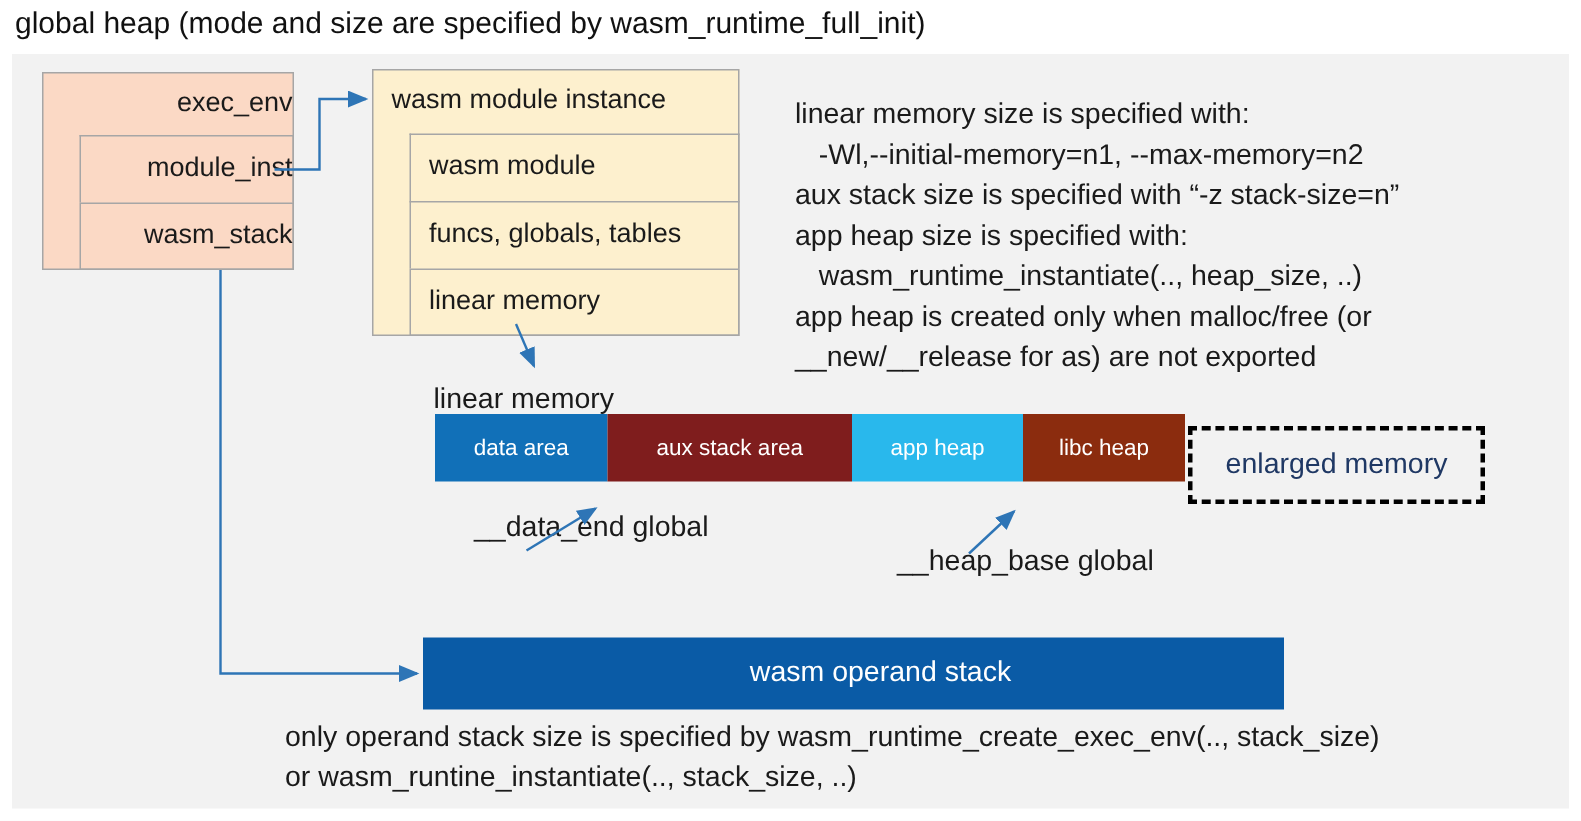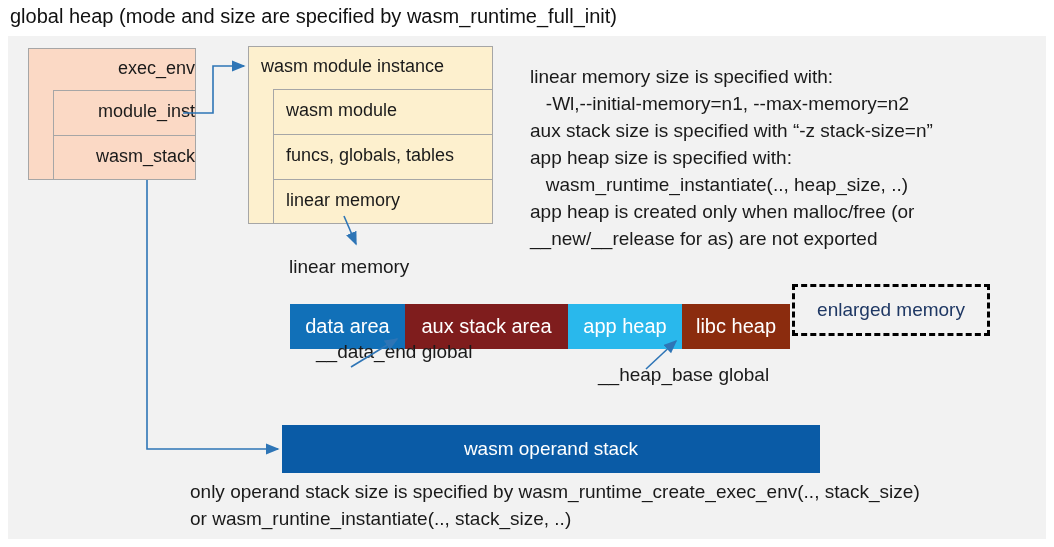--- a/index.html
+++ b/index.html
@@ -22,39 +22,39 @@
 
   
   .notes{position:absolute;font-size:19px;line-height:27px;}
   .notes .note-line{white-space:pre;}
   .notes1{left:530px;top:47px;margin-top:16px;}
   .notes2{left:190px;top:478px;line-height:27px;}
 
   .linmem-label{position:absolute;left:289px;top:256px;font-size:19px;}
 
   
-  .seg{position:absolute;top:304px;height:45px;color:#ffffff;font-size:20px;
+  .seg{position:absolute;top:276px;height:45px;color:#ffffff;font-size:15px;
        display:flex;align-items:center;justify-content:center;box-sizing:border-box;text-align:center;}
   .seg-data{left:290px;width:115px;}
   .seg-aux{left:405px;width:163px;}
   .seg-app{left:568px;width:114px;}
   .seg-libc{left:682px;width:108px;}
   .enlarged{position:absolute;left:792px;top:284px;width:198px;height:52px;
             border:3px dashed #000;background:#f2f2f2;box-sizing:border-box;
             display:flex;align-items:center;justify-content:center;
             font-size:19px;color:#1f3864;}
 
   .lbl{position:absolute;font-size:19px;}
   .lbl-dataend{left:316px;top:341px;}
   .lbl-heapbase{left:598px;top:364px;}
   .lbl-exported{left:298px;top:387px;}
 
   .operand-bar{position:absolute;left:282px;top:425px;width:538px;height:48px;
                background:#0a5ba6;color:#fff;font-size:19px;
-               display:flex;align-items:center;justify-content:center;}
+               display:flex;align-items:center;justify-content:center;padding-left:36px;}
 
   svg.overlay{position:absolute;left:0;top:0;width:1054px;height:547px;pointer-events:none;}
   svg.overlay polyline,svg.overlay line{fill:none;stroke:#2e75b6;stroke-width:1.6;}
 </style>
 </head>
 <body>
 
 <div id="stage">
 
   <div class="title">global heap (mode and size are specified by wasm_runtime_full_init)</div>

